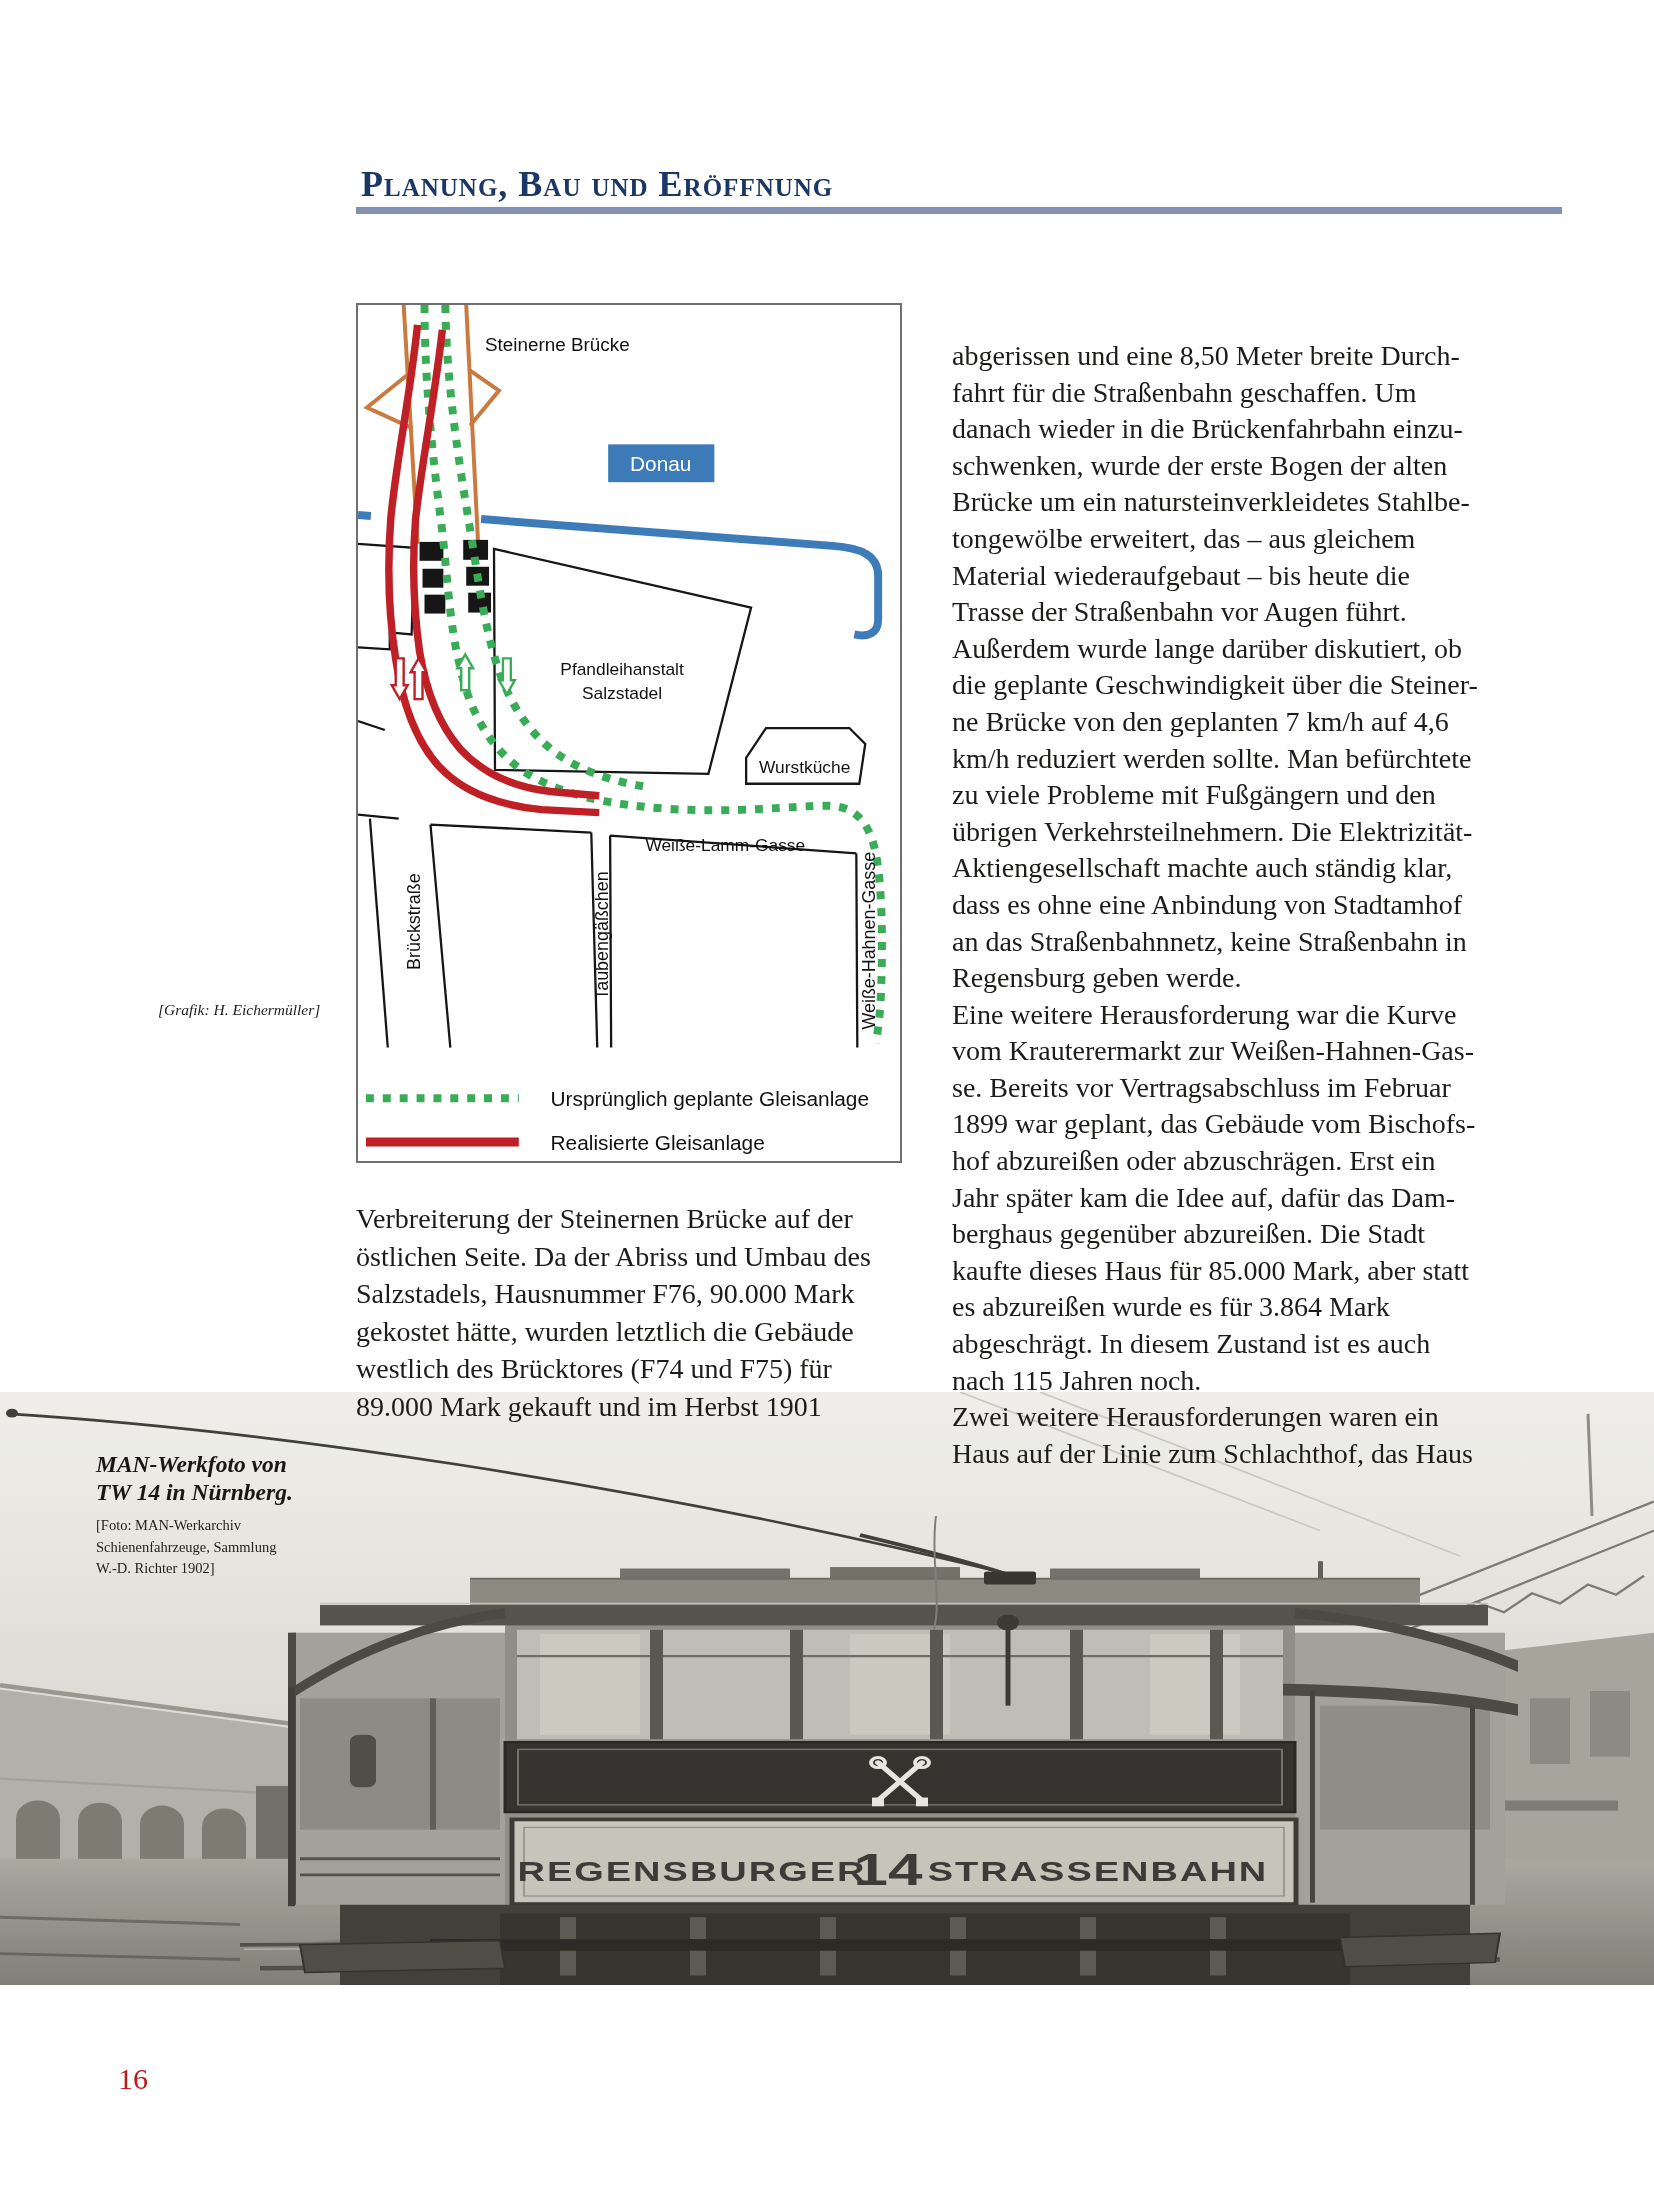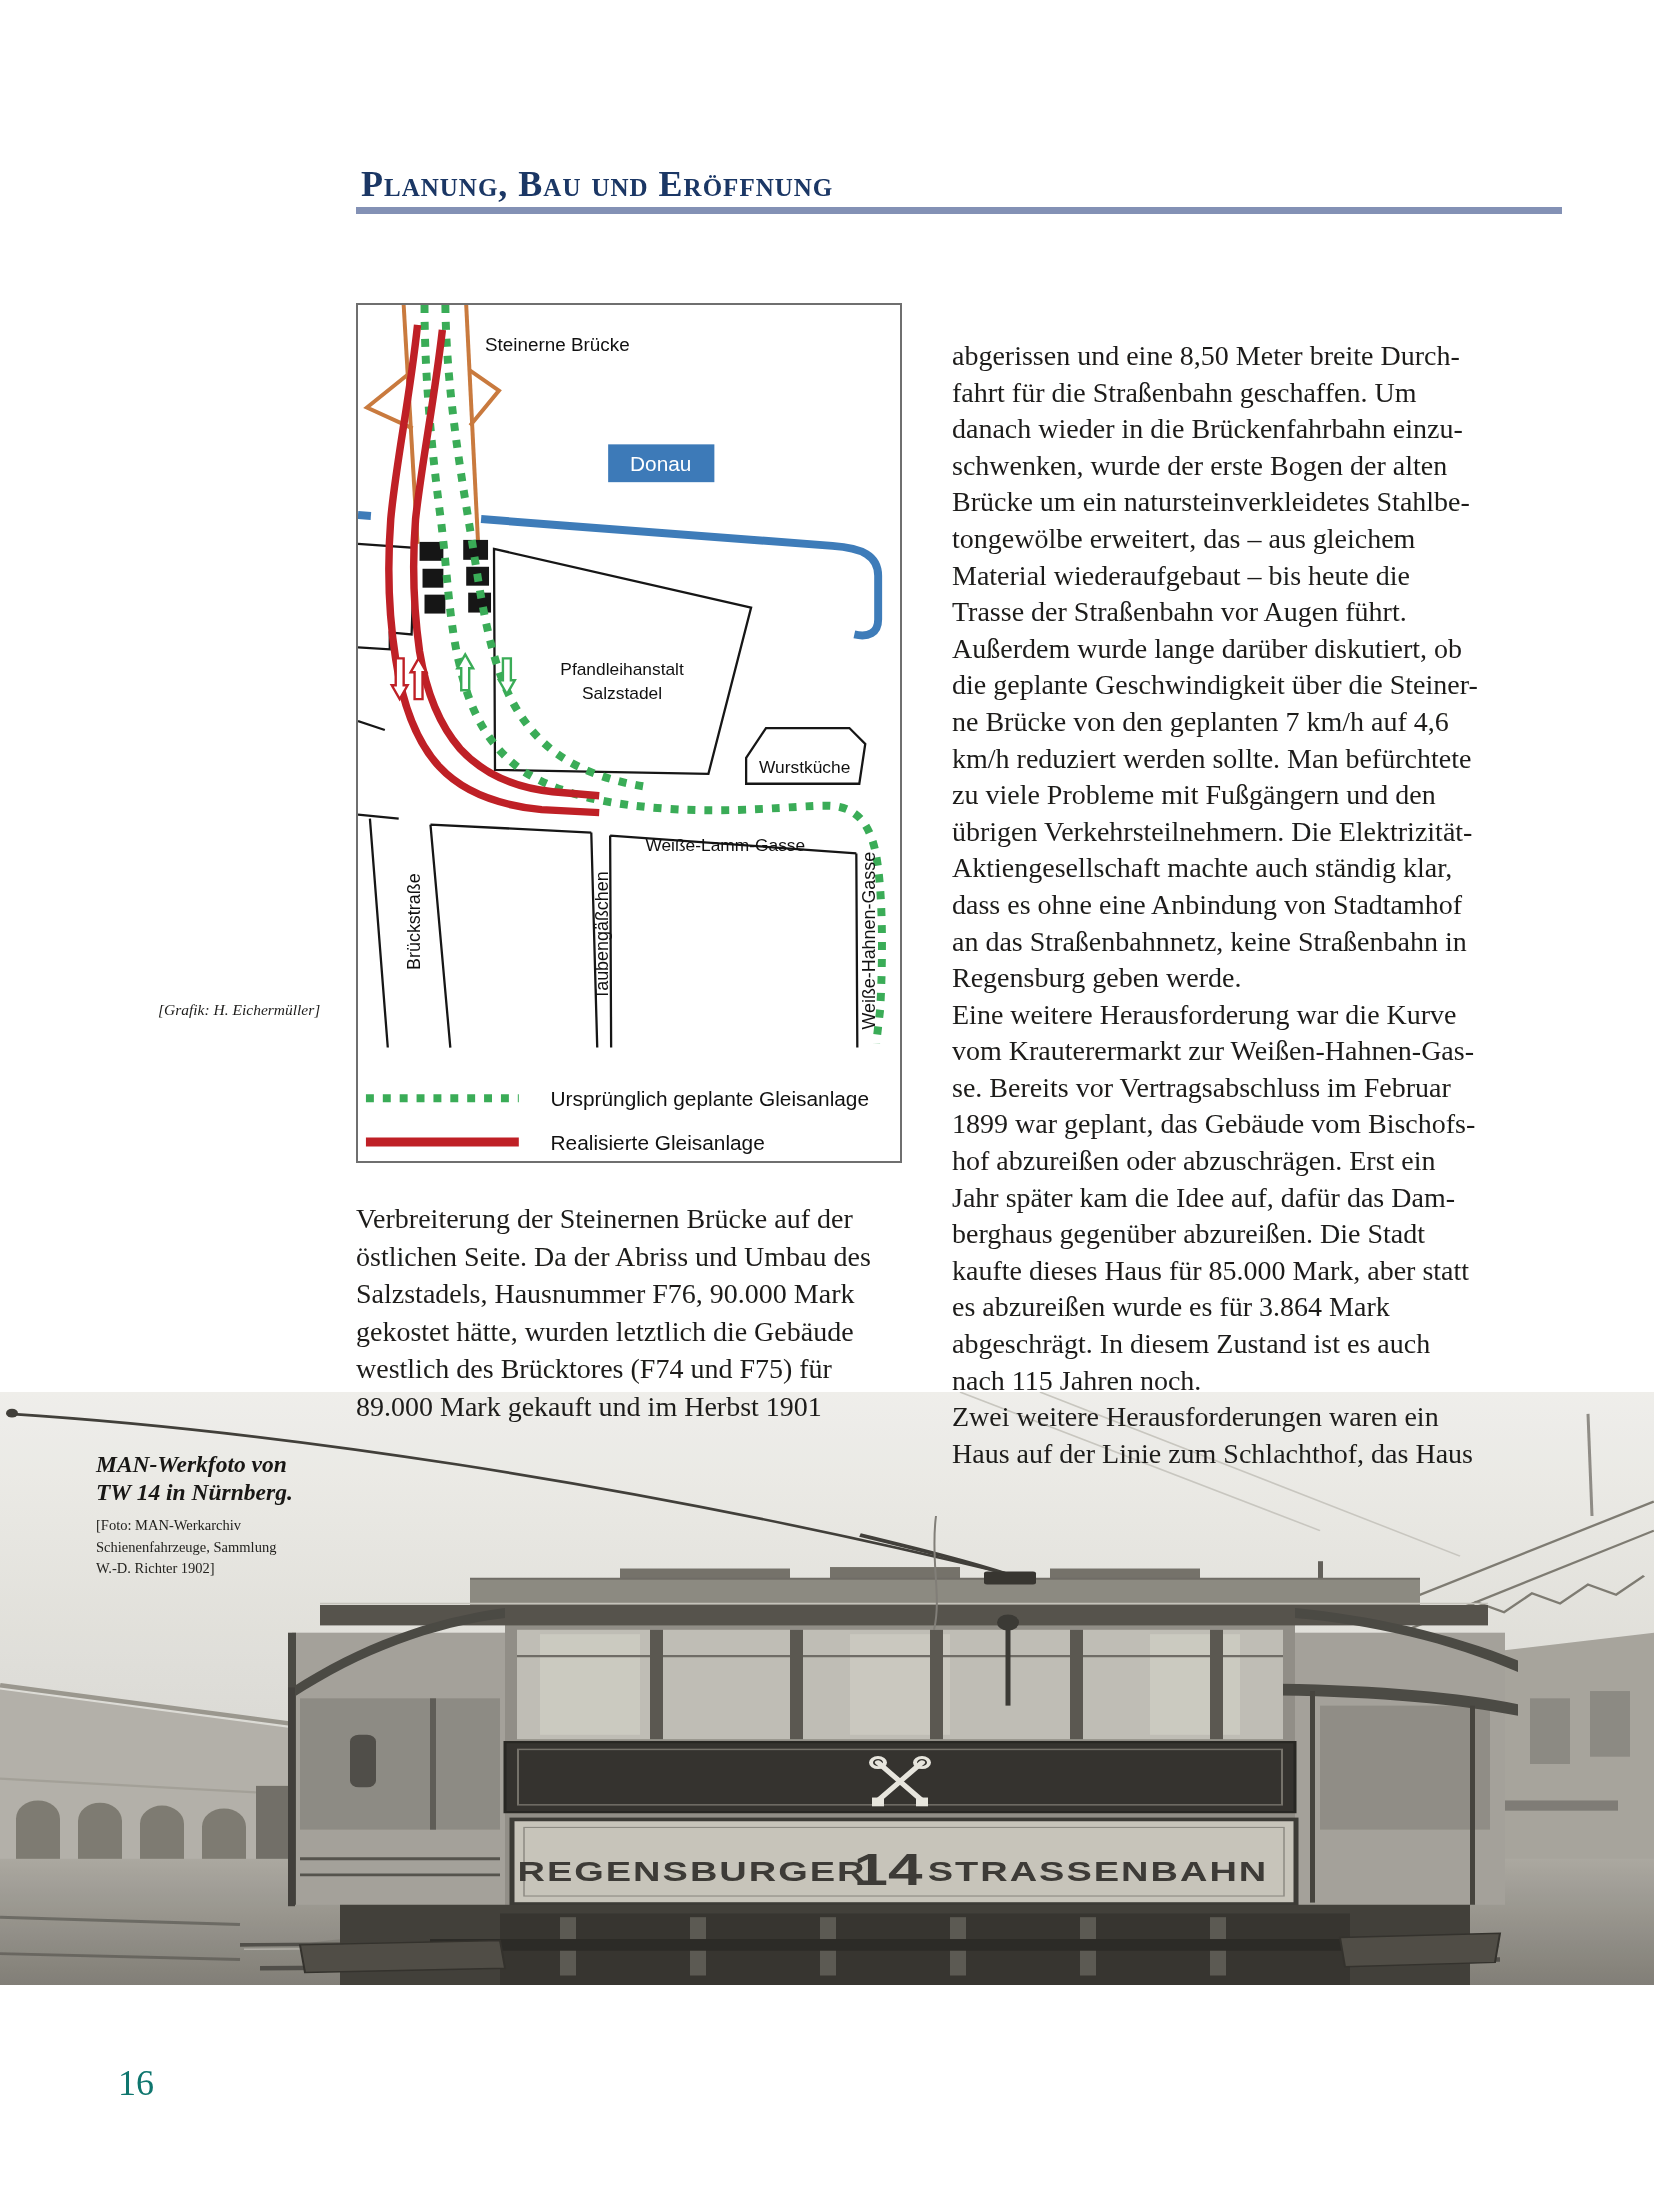--- a/index.html
+++ b/index.html
@@ -45,21 +45,21 @@
   .photo-caption{position:absolute;left:96px;top:1450px;z-index:6;}
   .photo-caption .pc-title{
     font-weight:bold;font-style:italic;font-size:23.5px;line-height:28px;
     color:#181715;white-space:pre-line;
   }
   .photo-caption .pc-credit{
     margin-top:9px;font-size:14.5px;line-height:21.5px;
     color:#23221f;white-space:pre-line;
   }
   .page-number{
-    position:absolute;left:118px;top:2062px;font-size:36px;color:#0f766e;z-index:6;
+    position:absolute;left:118px;top:2062px;font-size:30px;color:#b91c1c;z-index:6;
   }
 </style>
 </head>
 <body>
 
 <div>
 
   <h1 class="title">Planung, Bau und Eröffnung</h1>
   <div class="rule"></div>
 

